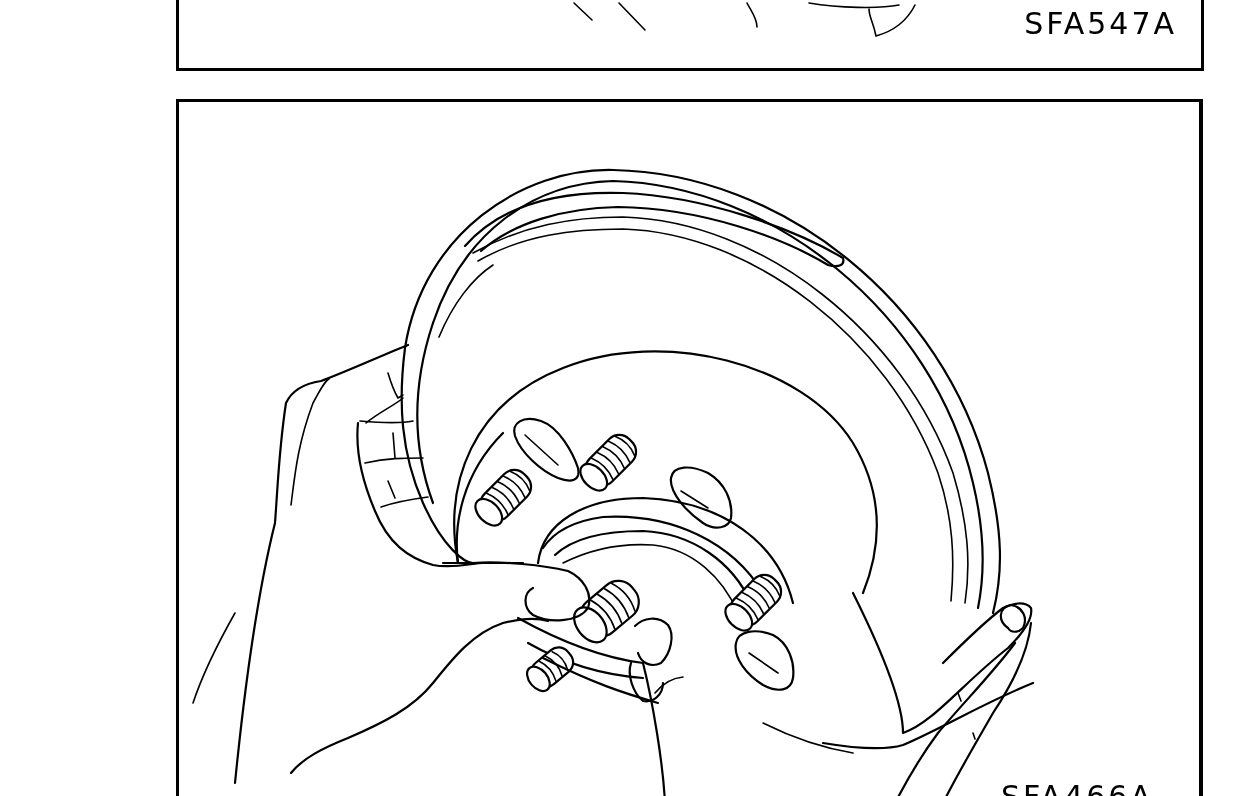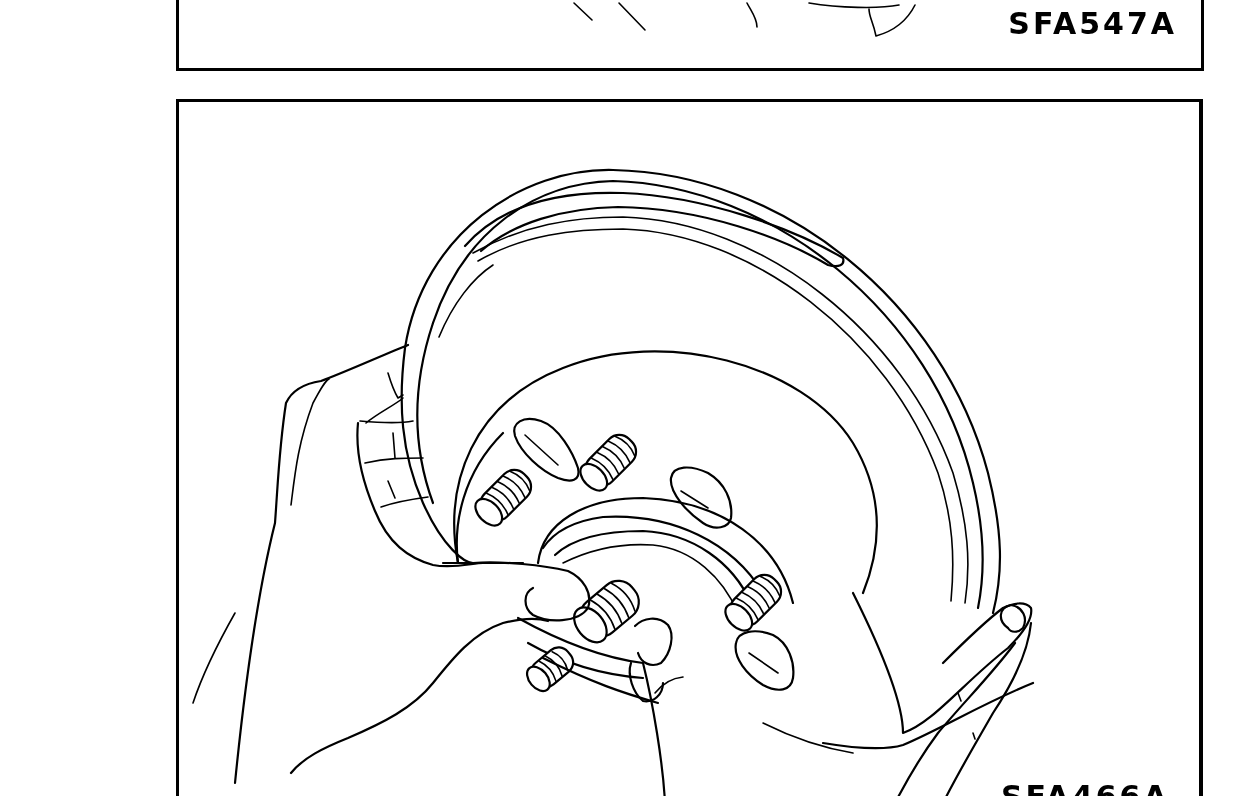--- a/index.html
+++ b/index.html
@@ -30,21 +30,21 @@
     #fig-bottom {
       left: 176px;
       top: 99px;
       width: 1027px;
       height: 720px;
       border-right-width: 4px;
     }
     .fig-label {
       position: absolute;
       font-family: "DejaVu Sans", sans-serif;
-      font-weight: bold;
+      font-weight: normal;
       font-size: 30px;
       letter-spacing: 3px;
       line-height: 1;
       color: #000000;
       white-space: nowrap;
     }
     #fig-top .fig-label {
       right: 24px;
       bottom: 29px;
     }

